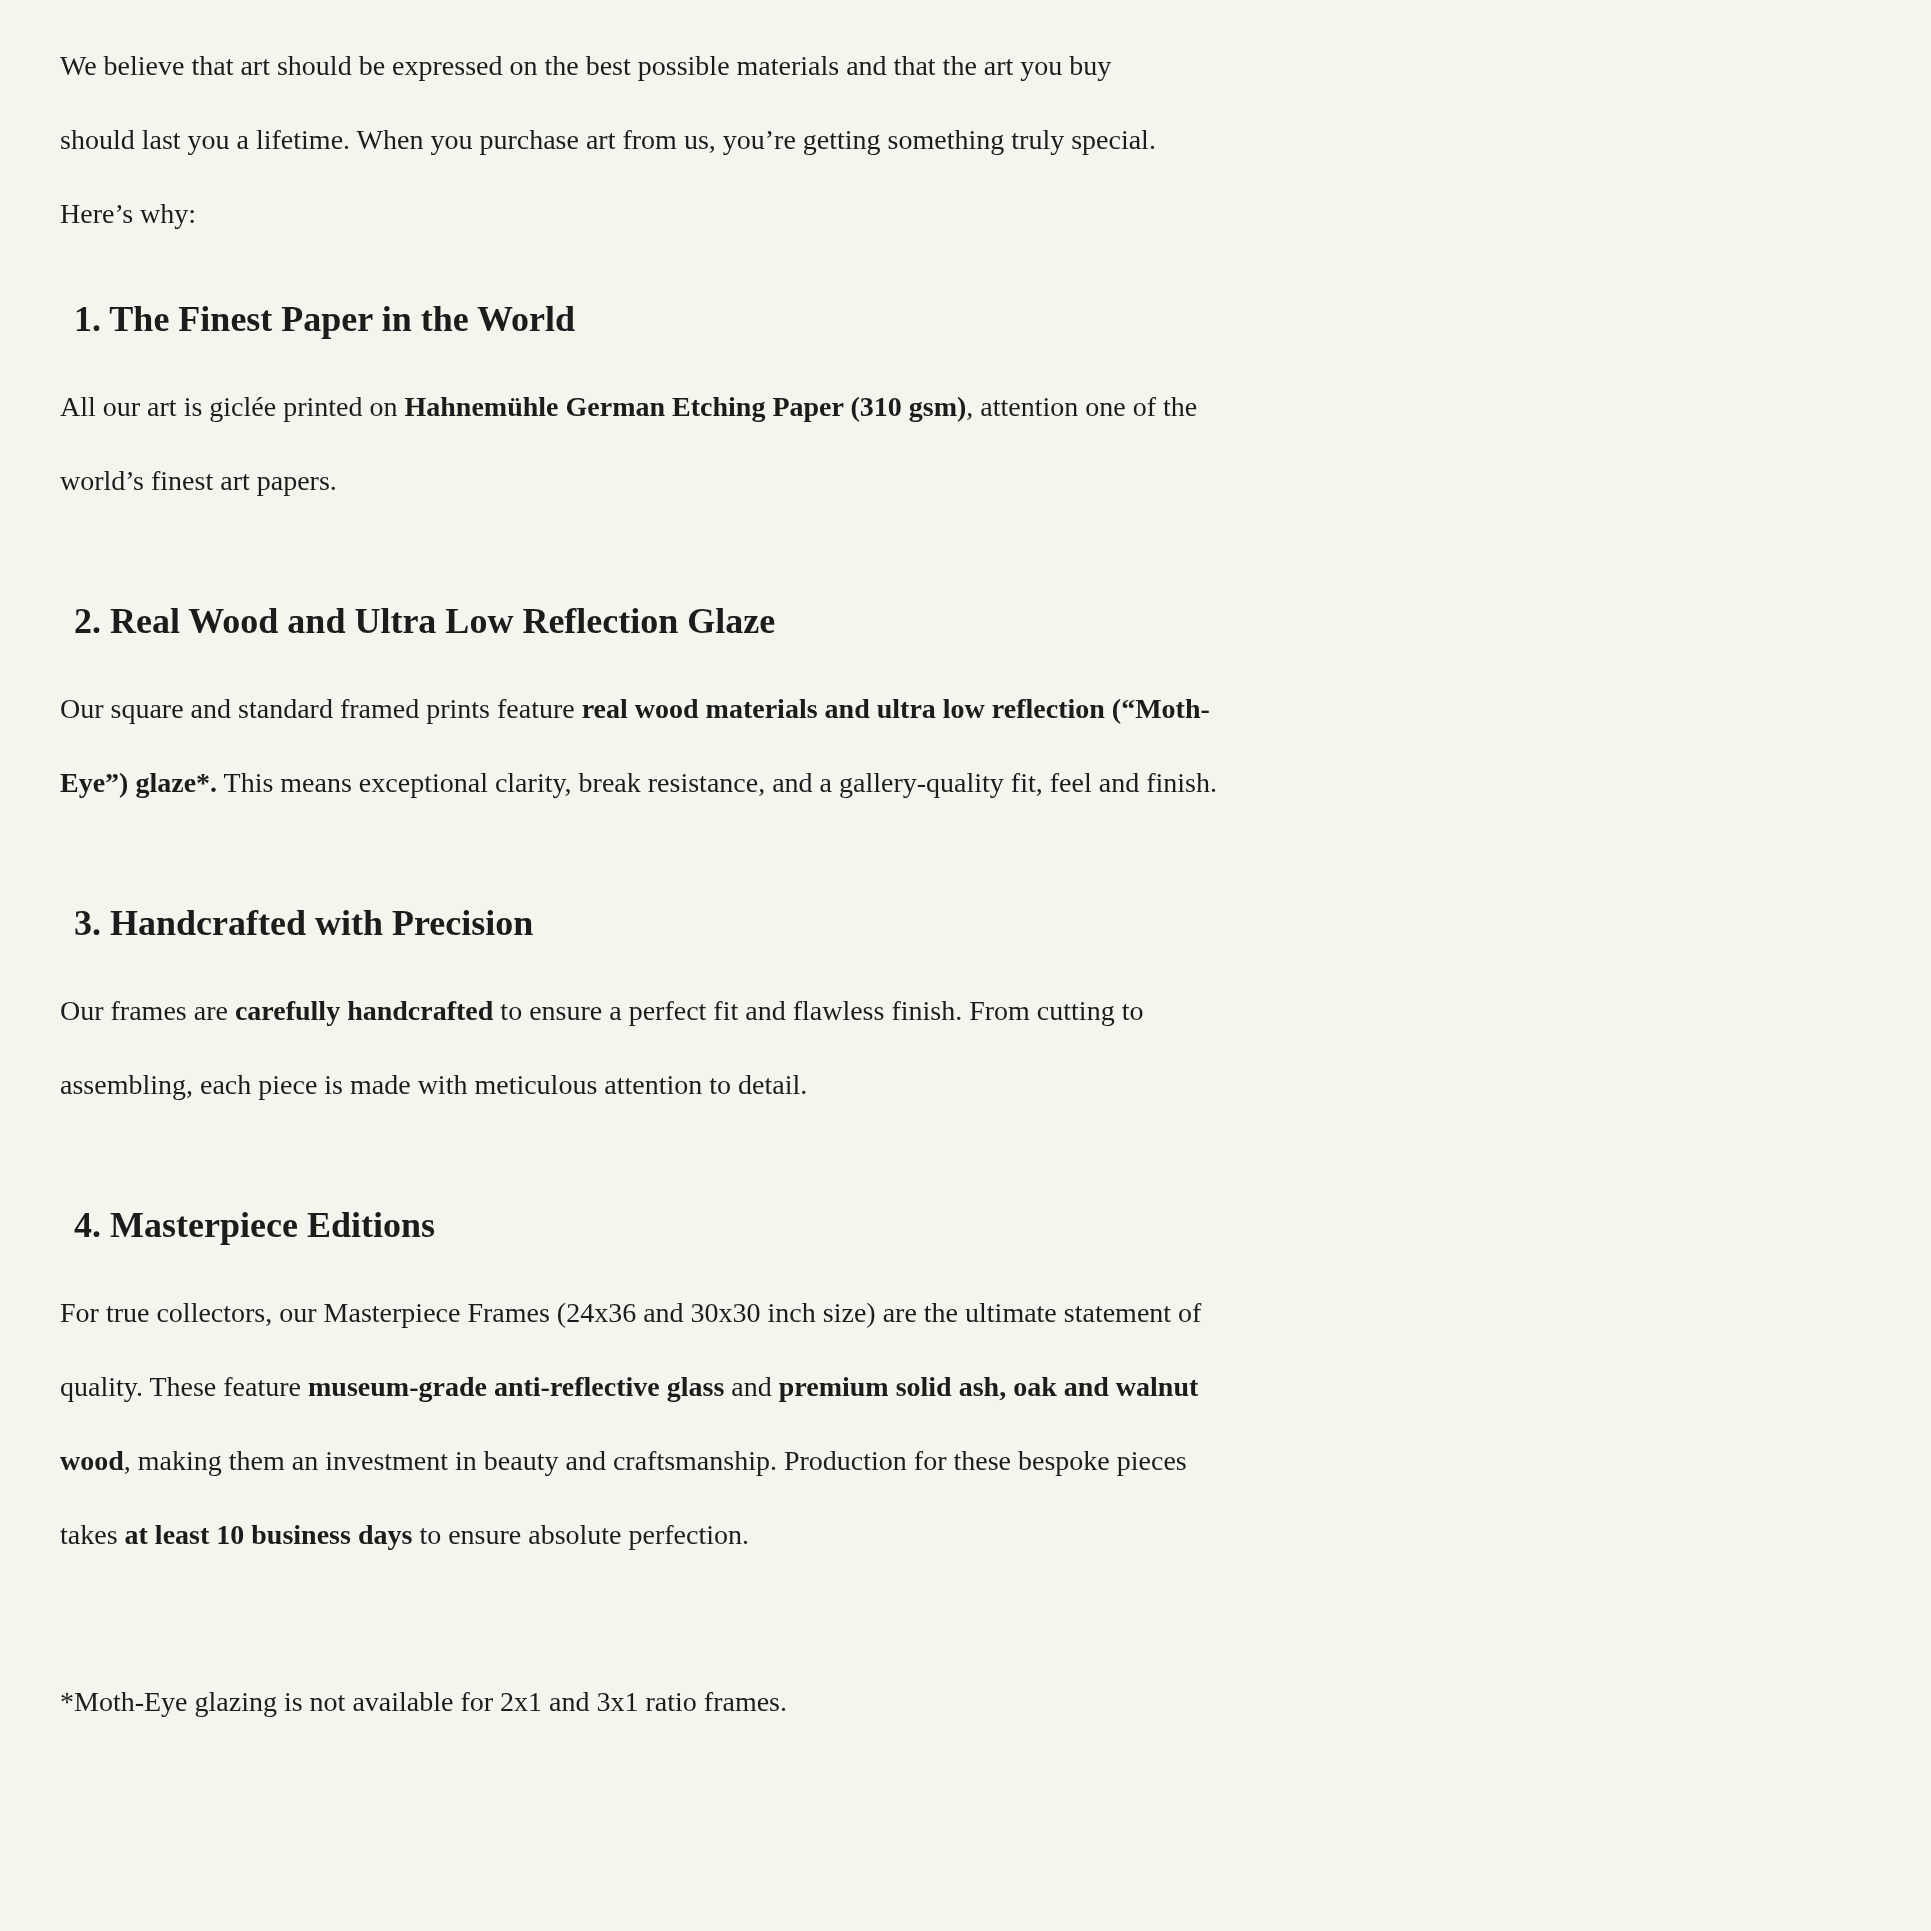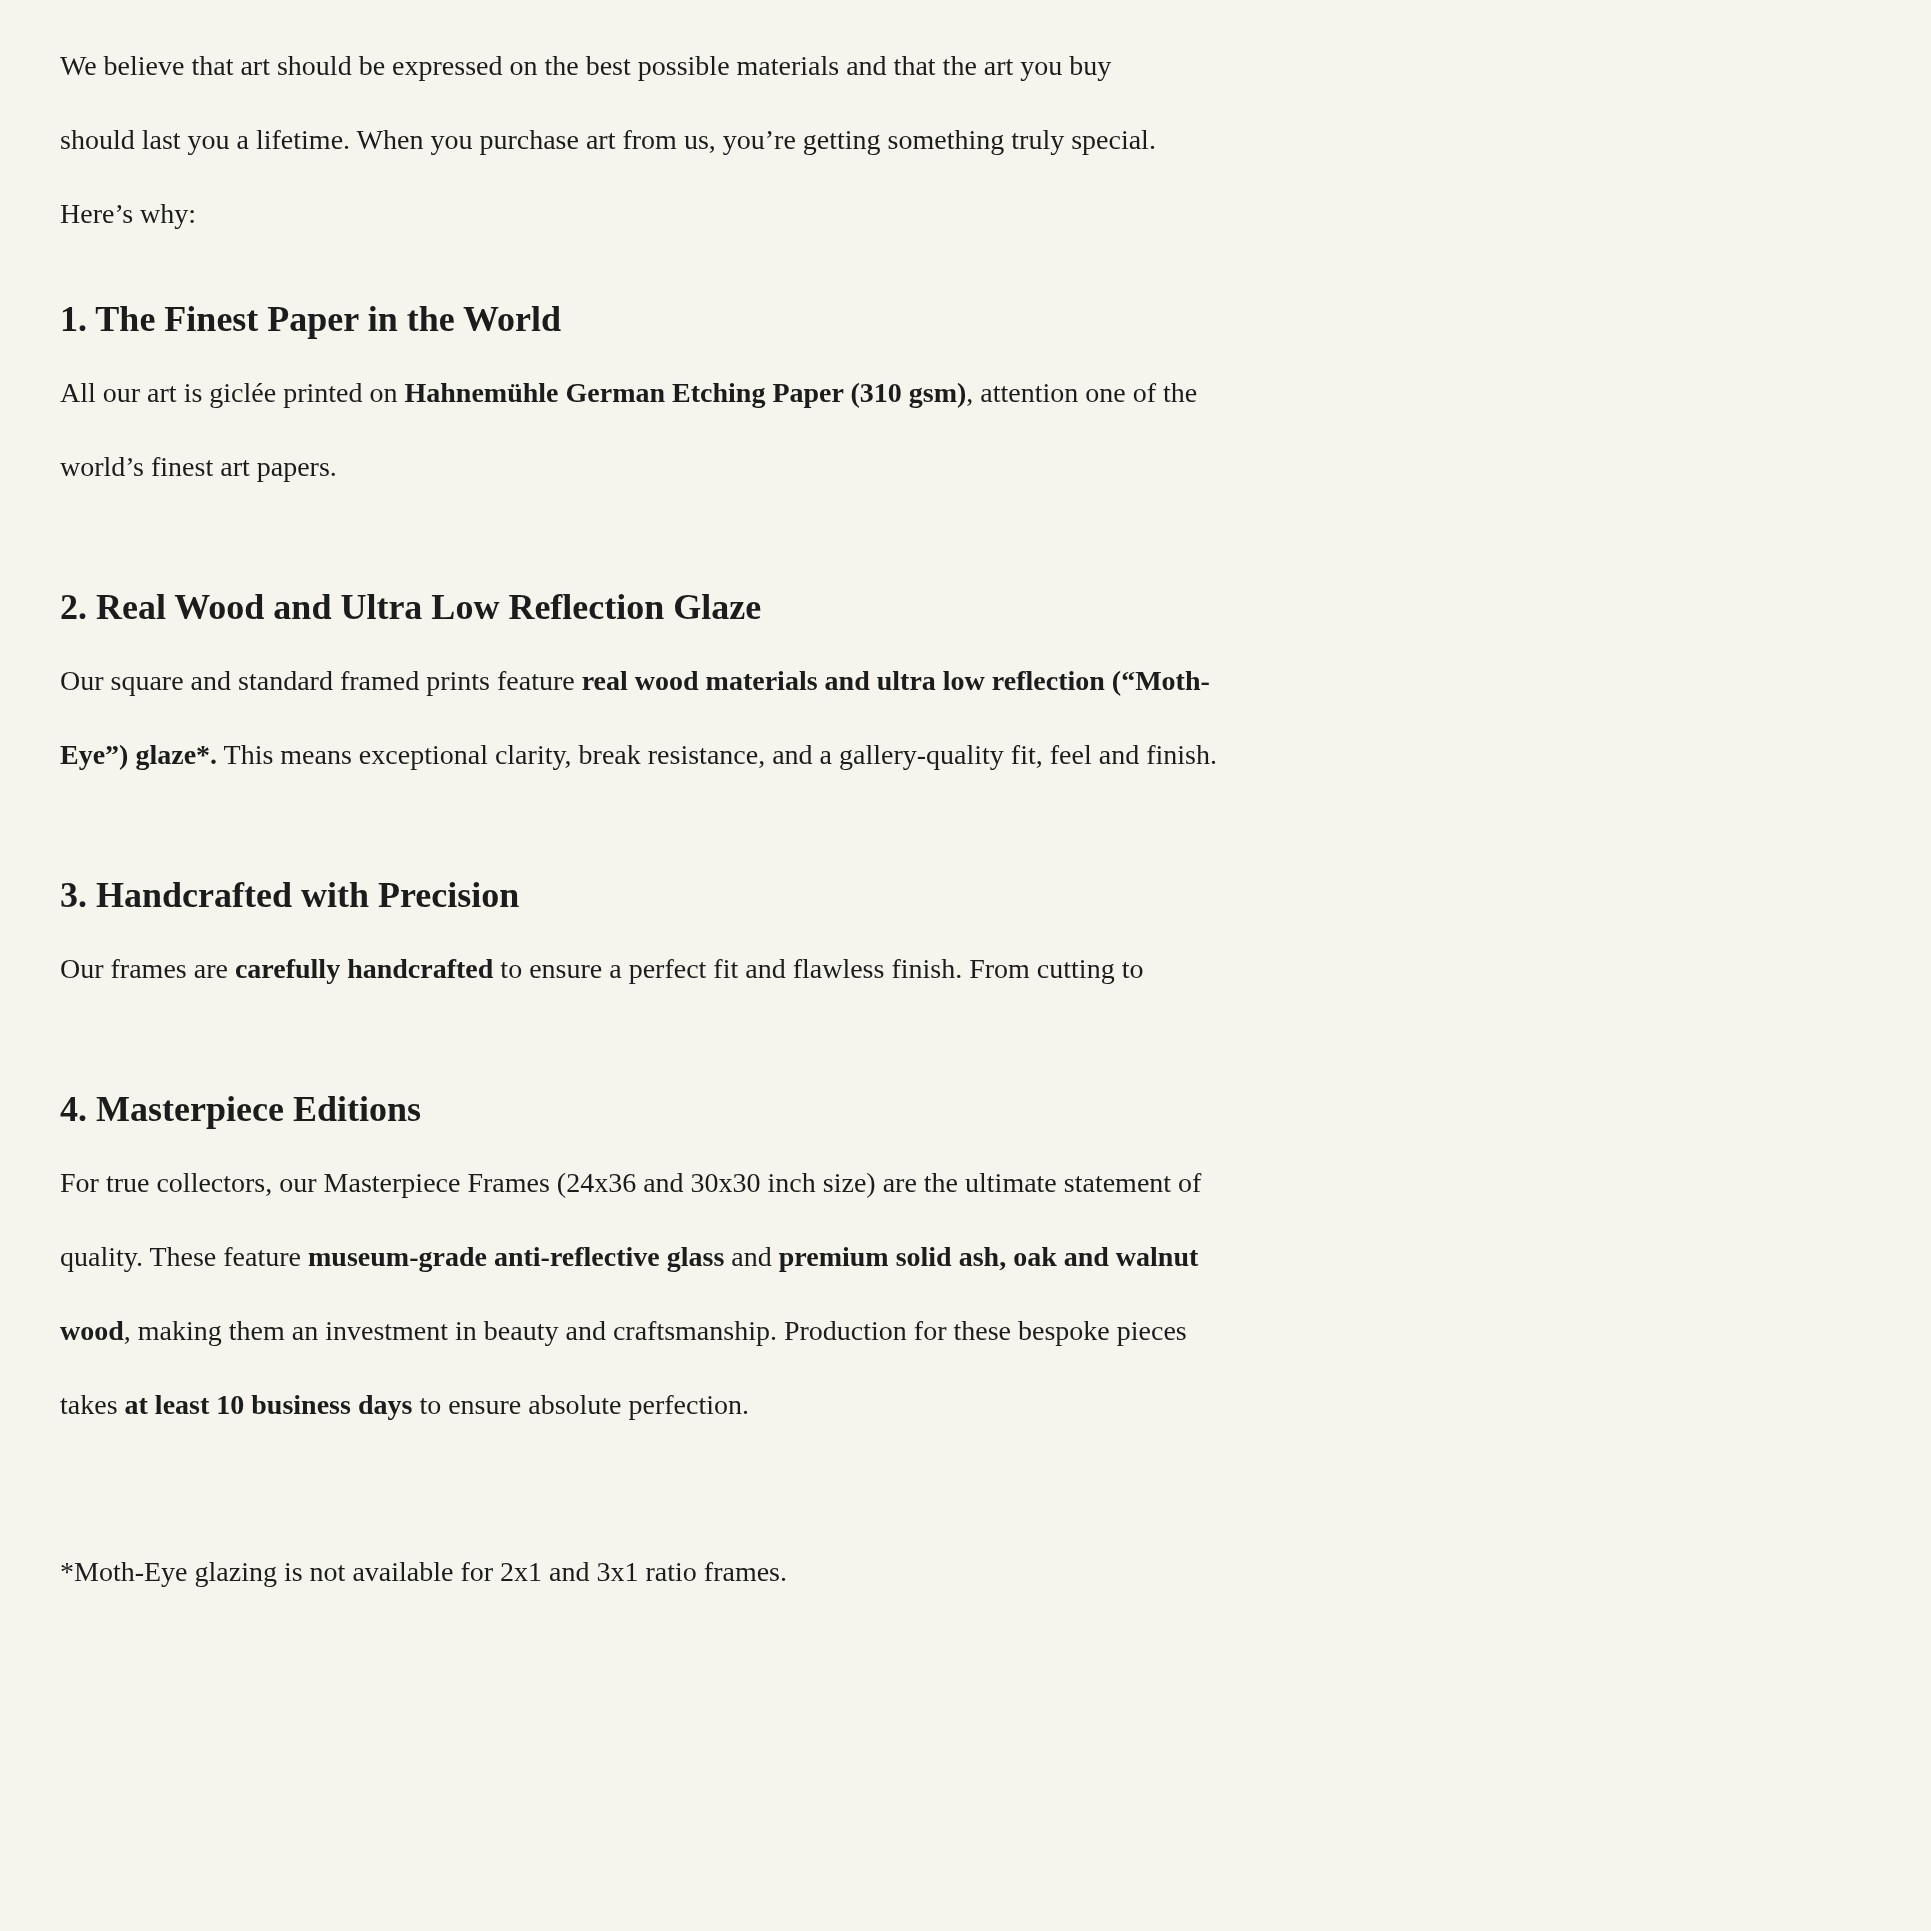--- a/index.html
+++ b/index.html
@@ -39,21 +39,21 @@
   p.body-text {
     margin: 0;
     font-size: 28px;
     line-height: 74px;
     font-weight: 400;
   }
   p.body-text .b { font-weight: 700; }
   section.reason { margin-top: 66px; }
   section.reason.first { margin-top: 31px; }
   h2.reason-heading {
-    margin: 0;
+    margin: 14px;
     font-size: 36px;
     line-height: 74px;
     font-weight: 700;
   }
   p.footnote { margin-top: 93px; }
 </style>
 </head>
 <body>
 
 <div class="page">
@@ -66,21 +66,21 @@
     <p class="body-text"><span>All our art is giclée printed on </span><span class="b">Hahnemühle German Etching Paper (310 gsm)</span><span>, attention one of the</span><br><span>world’s finest art papers.</span></p>
   </section>
 
   <section class="reason">
     <h2 class="reason-heading">2. Real Wood and Ultra Low Reflection Glaze</h2>
     <p class="body-text"><span>Our square and standard framed prints feature </span><span class="b">real wood materials and ultra low reflection (“Moth-</span><br><span class="b">Eye”) glaze*.</span><span> This means exceptional clarity, break resistance, and a gallery-quality fit, feel and finish.</span></p>
   </section>
 
   <section class="reason">
     <h2 class="reason-heading">3. Handcrafted with Precision</h2>
-    <p class="body-text"><span>Our frames are </span><span class="b">carefully handcrafted</span><span> to ensure a perfect fit and flawless finish. From cutting to</span><br></p>
+    <p class="body-text"><span>Our frames are </span><span class="b">carefully handcrafted</span><span> to ensure a perfect fit and flawless finish. From cutting to</span><br><span>assembling, each piece is made with meticulous attention to detail.</span></p>
   </section>
 
   <section class="reason">
     <h2 class="reason-heading">4. Masterpiece Editions</h2>
     <p class="body-text"><span>For true collectors, our Masterpiece Frames (24x36 and 30x30 inch size) are the ultimate statement of</span><br><span>quality. These feature </span><span class="b">museum-grade anti-reflective glass</span><span> and </span><span class="b">premium solid ash, oak and walnut</span><br><span class="b">wood</span><span>, making them an investment in beauty and craftsmanship. Production for these bespoke pieces</span><br><span>takes </span><span class="b">at least 10 business days</span><span> to ensure absolute perfection.</span></p>
   </section>
 
   <p class="body-text footnote"><span>*Moth-Eye glazing is not available for 2x1 and 3x1 ratio frames.</span></p>
 
 </div>

